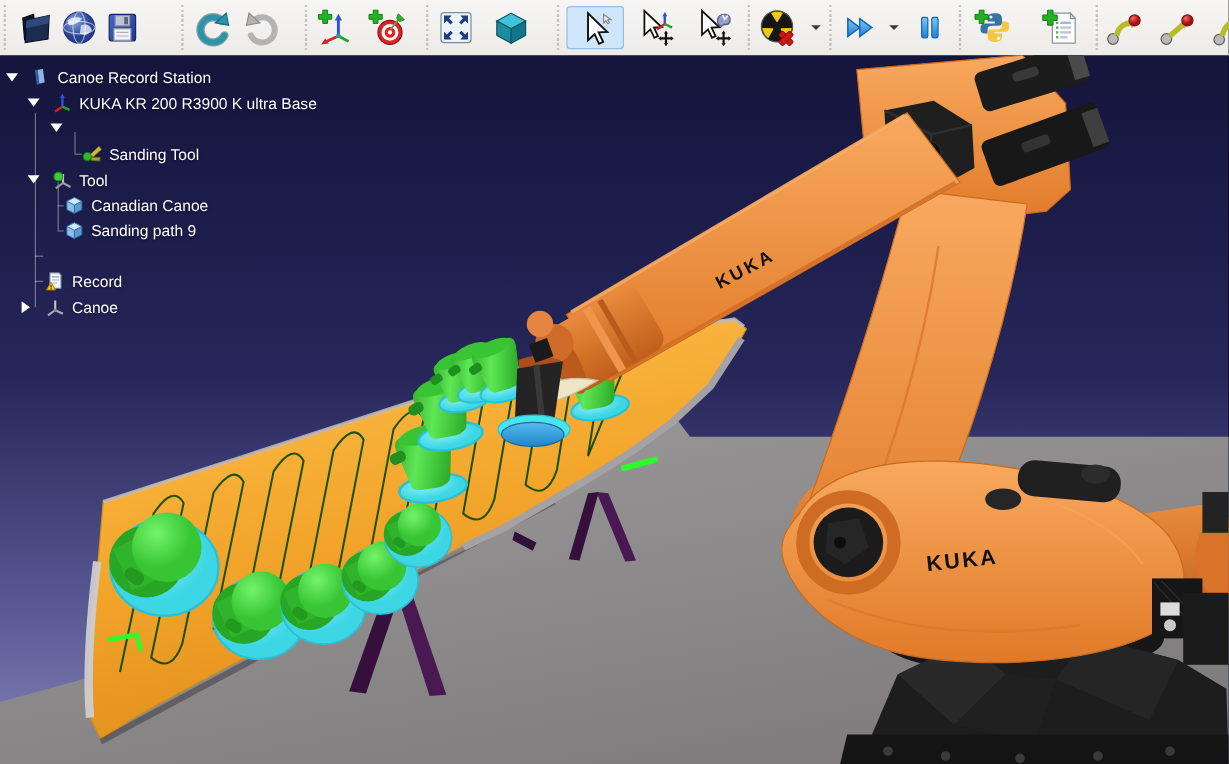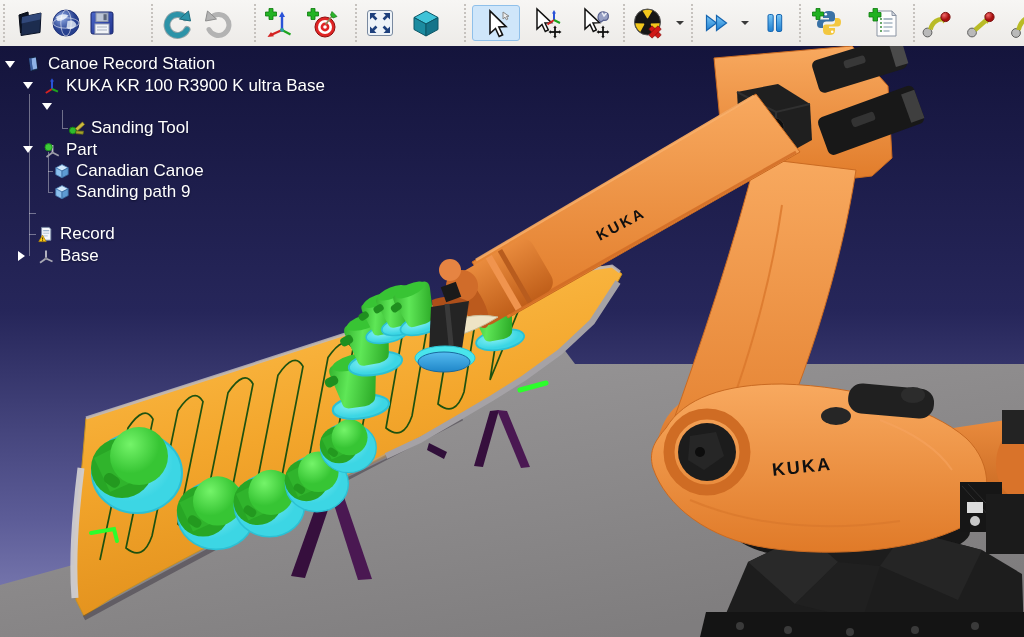--- a/index.html
+++ b/index.html
@@ -13,21 +13,21 @@
   .tb.active{background:var(--select-hi,#cfe6fa);border:1px solid var(--select-border,#8fc0ea)}
   .sep{position:absolute;top:4px;width:2px;height:38px;
        background-image:repeating-linear-gradient(#c6c2be 0 2px,transparent 2px 4px)}
   .caret{position:absolute;top:21px;width:0;height:0;border:4px solid transparent;
          border-top-color:#3a3a3a;cursor:pointer}
   
   #viewport{position:absolute;left:0;top:46px;width:1024px;height:591px}
   
   #tree{position:absolute;left:0;top:0;width:360px;height:637px;pointer-events:none}
   .trow{position:absolute;height:20px;display:flex;align-items:center;gap:5px;
-        color:var(--tree-text,#fff);font-size:17px;white-space:nowrap;pointer-events:auto;
+        color:var(--tree-text,#fff);font-size:13px;white-space:nowrap;pointer-events:auto;
         cursor:default;text-shadow:0 1px 2px rgba(0,0,20,.55)}
   .trow svg{flex:0 0 auto}
   .exp{position:absolute;width:0;height:0;pointer-events:auto;cursor:pointer}
   .exp.down{border-left:5px solid transparent;border-right:5px solid transparent;
             border-top:7px solid #fff}
   .exp.right{border-top:5px solid transparent;border-bottom:5px solid transparent;
              border-left:7px solid #fff}
   .tline{position:absolute;background:rgba(255,255,255,.38);pointer-events:none}
 </style>
 </head>
@@ -491,41 +491,41 @@
     <span>Canoe Record Station</span>
   </div>
 
   <div class="trow" style="left:43px;top:76px">
     <svg width="18" height="18" viewBox="0 0 18 18">
       <line x1="9" y1="12" x2="9" y2="3.5" stroke="#2a52d8" stroke-width="2"></line>
       <path d="M9,1.2 L7,4.6 L11,4.6 Z" fill="#2a52d8"></path>
       <line x1="9" y1="12" x2="2.8" y2="16" stroke="#d42222" stroke-width="2"></line>
       <line x1="9" y1="12" x2="15" y2="14.6" stroke="#1da51d" stroke-width="2"></line>
     </svg>
-    <span>KUKA KR 100 R3900 K ultra Base</span>
+    <span>KUKA KR 200 R3900 K ultra Base</span>
   </div>
 
 
   <div class="trow" style="left:68px;top:118px">
     <svg width="18" height="18" viewBox="0 0 18 18">
       <circle cx="4.8" cy="11.5" r="3.4" fill="#2fbb2d" stroke="#157a15"></circle>
       <path d="M7.5,9.5 L14.5,3 L16.5,5.5 L9.5,11.8 Z" fill="#cdbc3e" stroke="#8f7f1c" stroke-width=".7"></path>
       <path d="M8,12 L15.5,12.2 L15,15.2 L8,14.6 Z" fill="#a3a32a" stroke="#6f6f14" stroke-width=".7"></path>
     </svg>
     <span>Sanding Tool</span>
   </div>
 
   <div class="trow" style="left:43px;top:140px">
     <svg width="18" height="18" viewBox="0 0 18 18">
       <line x1="9.5" y1="11.5" x2="9.5" y2="4" stroke="#b9b9c4" stroke-width="1.8"></line>
       <line x1="9.5" y1="11.5" x2="3.5" y2="16" stroke="#9d9da8" stroke-width="1.8"></line>
       <line x1="9.5" y1="11.5" x2="15.8" y2="14.8" stroke="#9d9da8" stroke-width="1.8"></line>
       <circle cx="5.6" cy="6.2" r="3.6" fill="#3ecb39" stroke="#1d921d"></circle>
     </svg>
-    <span>Part</span>
+    <span>Tool</span>
   </div>
 
   <div class="trow" style="left:53px;top:161px">
     <svg width="18" height="18" viewBox="0 0 18 18">
       <path d="M9,2.6 L15.2,5.8 L9,9 L2.8,5.8 Z" fill="#d2e9fb" stroke="#4a7fb5" stroke-width=".8"></path>
       <path d="M2.8,5.8 L9,9 L9,15.8 L2.8,12.6 Z" fill="#8cc0ee" stroke="#4a7fb5" stroke-width=".8"></path>
       <path d="M15.2,5.8 L9,9 L9,15.8 L15.2,12.6 Z" fill="#5d9bd3" stroke="#3a6b9e" stroke-width=".8"></path>
     </svg>
     <span>Canadian Canoe</span>
   </div>
@@ -553,15 +553,15 @@
     <span>Record</span>
   </div>
 
   <div class="trow" style="left:37px;top:246px">
     <svg width="18" height="18" viewBox="0 0 18 18">
       <line x1="9" y1="11.5" x2="9" y2="3.5" stroke="#c2c2cc" stroke-width="1.8"></line>
       <line x1="9" y1="11.5" x2="3" y2="15.8" stroke="#a8a8b4" stroke-width="1.8"></line>
       <line x1="9" y1="11.5" x2="15.5" y2="14.5" stroke="#a8a8b4" stroke-width="1.8"></line>
       <circle cx="9" cy="11.5" r="1.4" fill="#8a8a96"></circle>
     </svg>
-    <span>Base</span>
+    <span>Canoe</span>
   </div>
 </div>
 
 </body></html>

